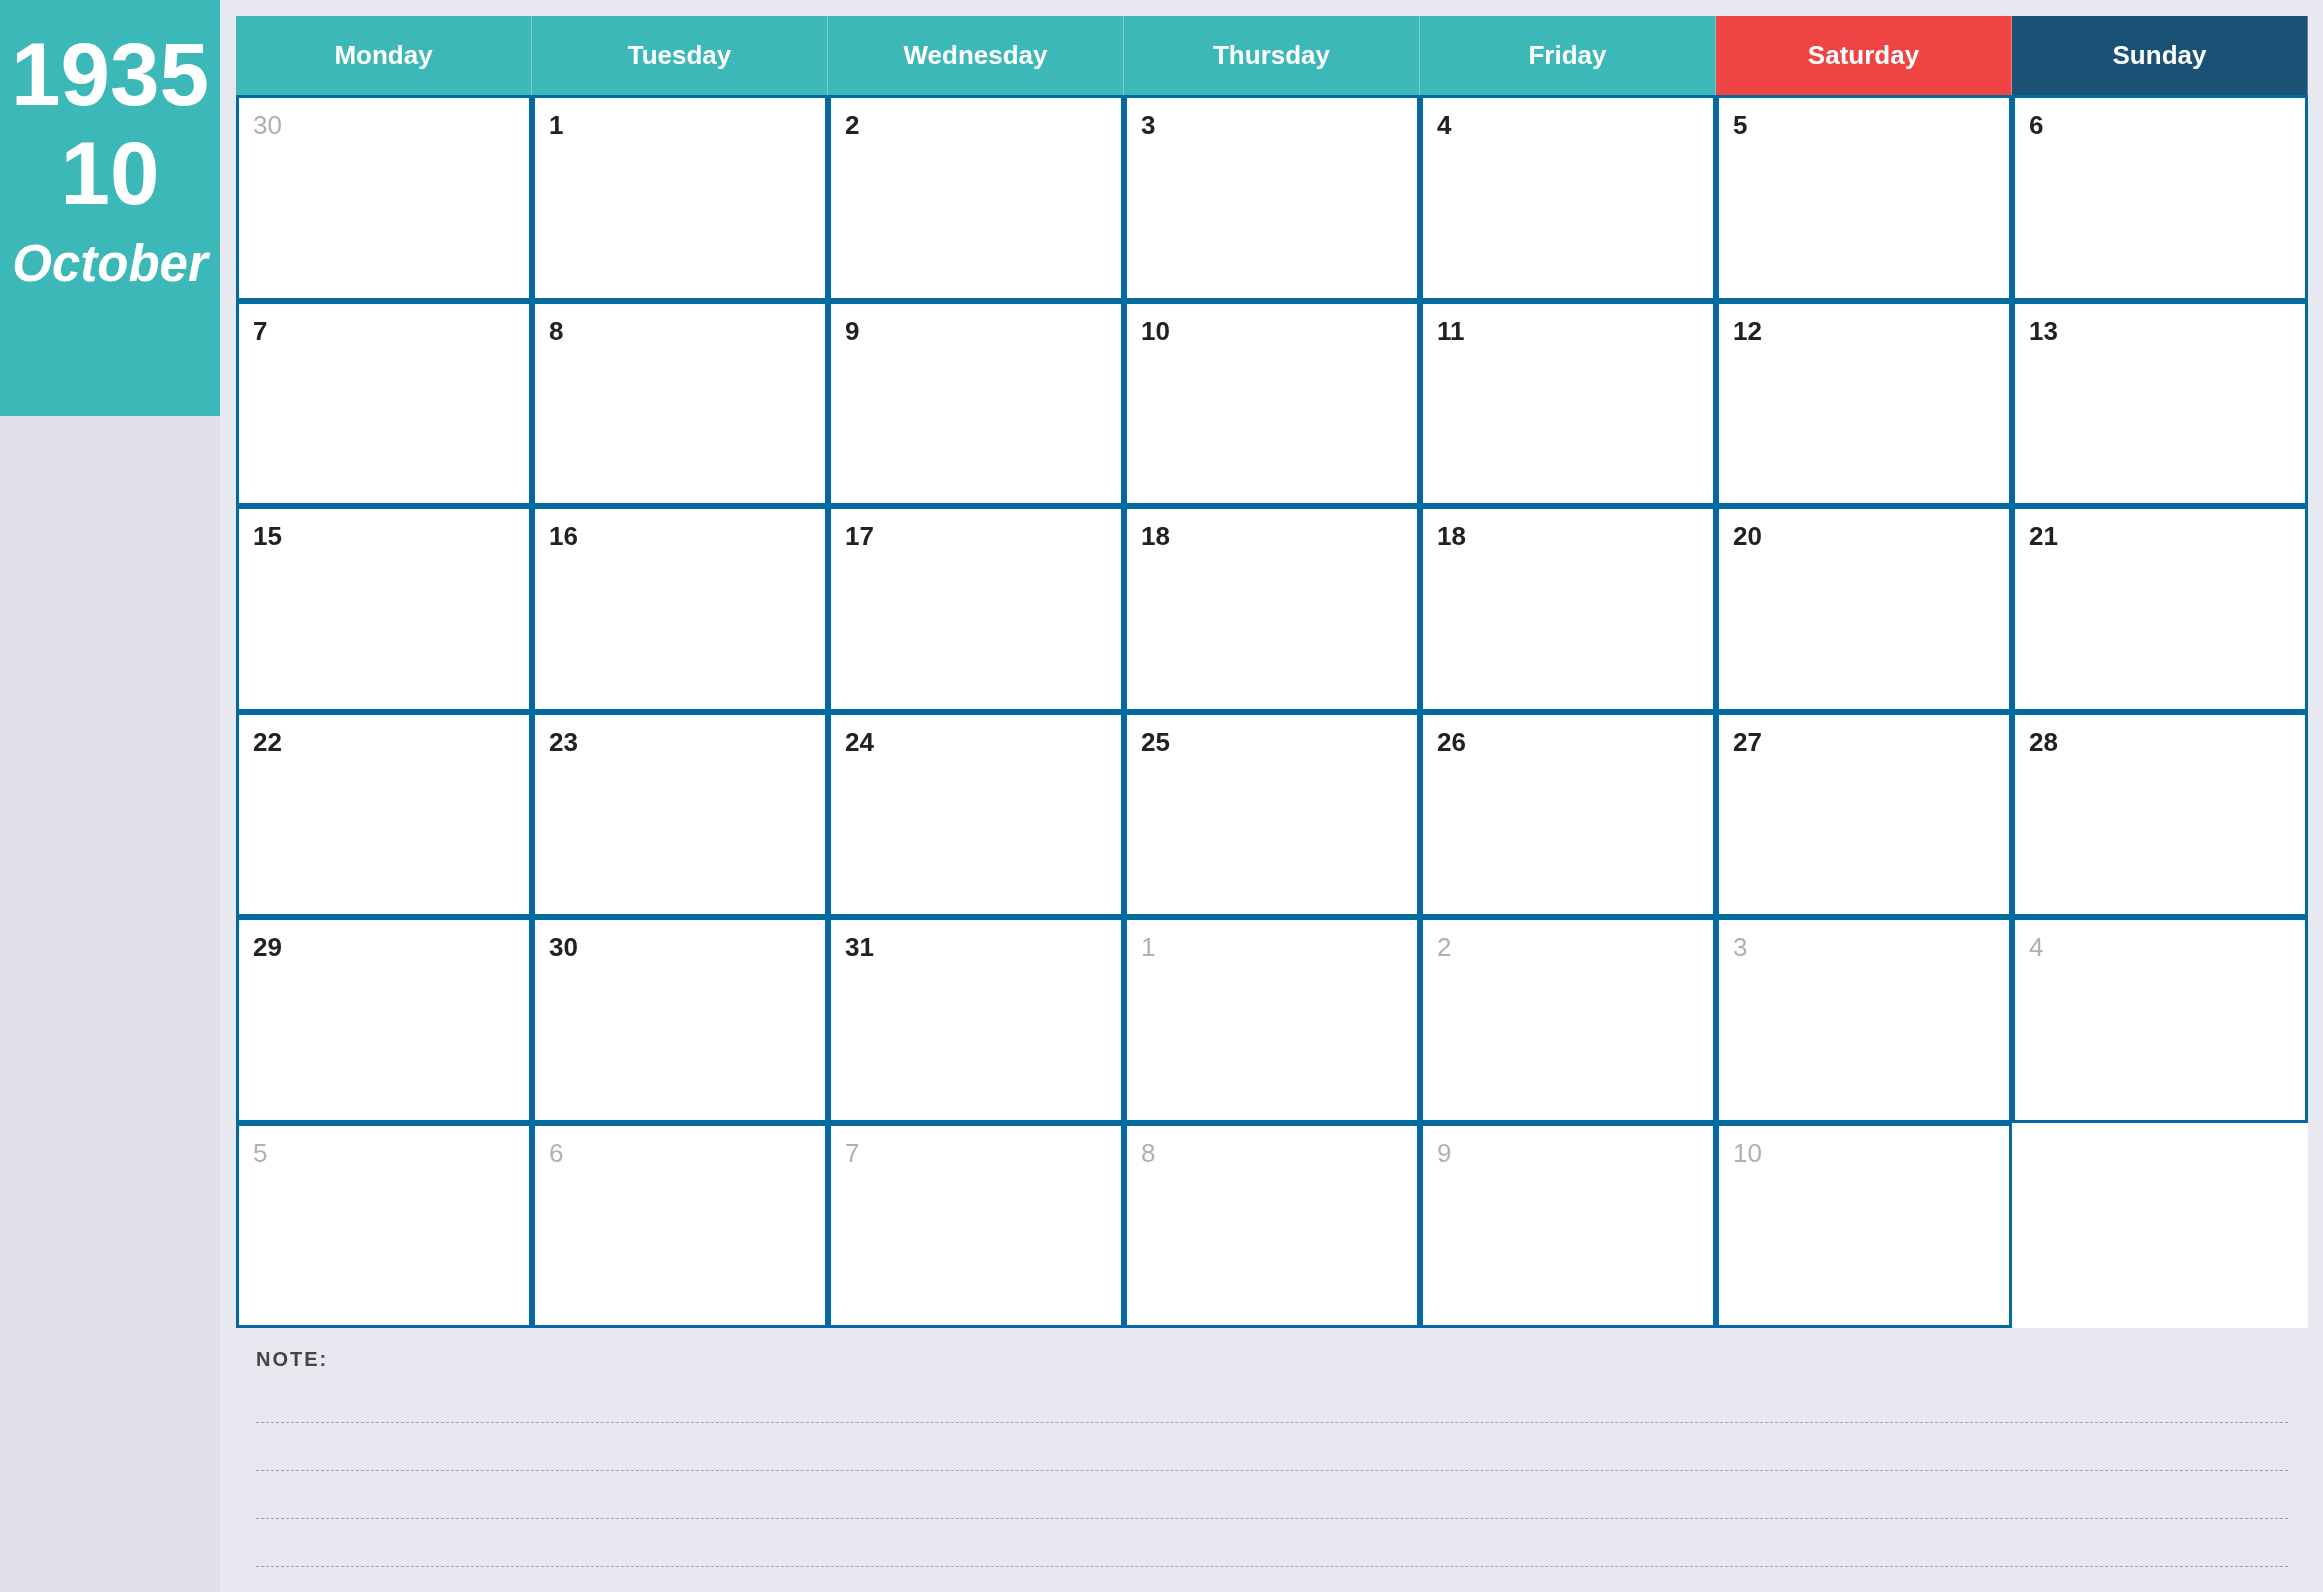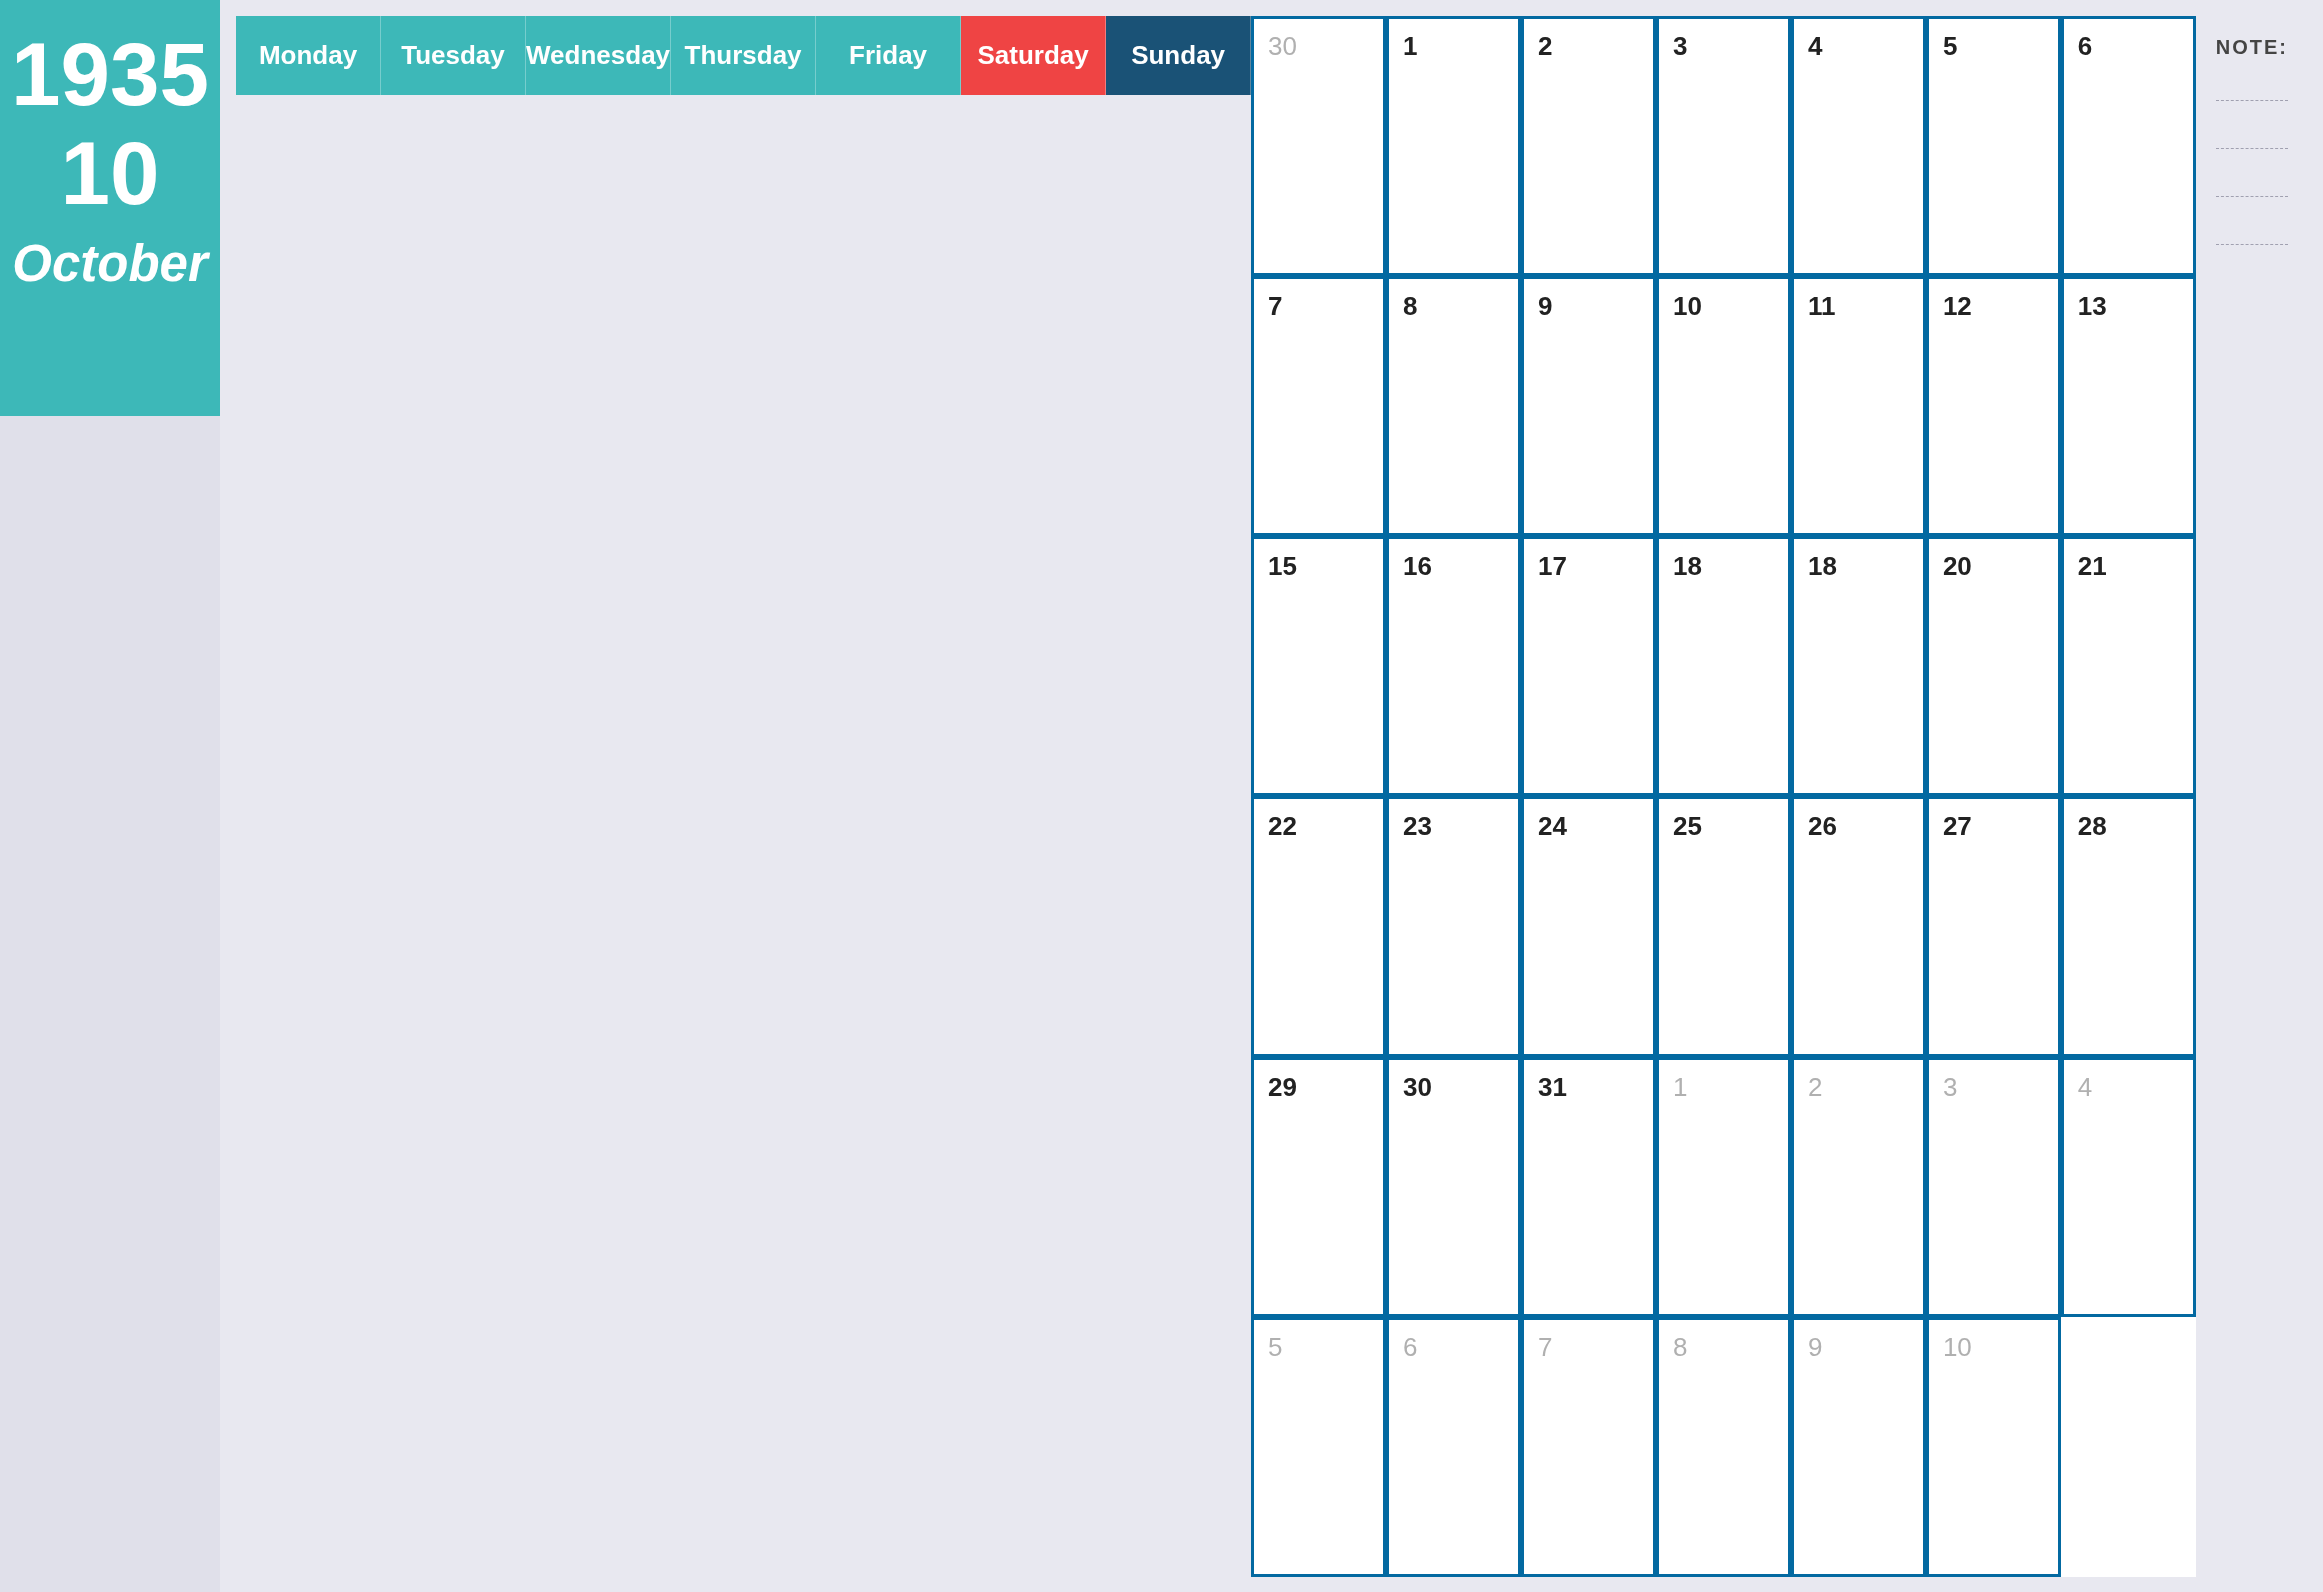--- a/index.html
+++ b/index.html
@@ -53,21 +53,21 @@
       font-size: 51px;
       font-weight: bold;
       color: white;
       line-height: 1;
       font-style: italic;
     }
 
     .main-content {
       flex: 1;
       display: flex;
-      flex-direction: row;
+      flex-direction: column;
       padding: 16px;
       border-radius: 13px;
     }
 
     .day-headers {
       display: grid;
       grid-template-columns: repeat(7, 1fr);
       height: 79px;
     }
 
@@ -126,21 +126,21 @@
 
     .notes-section {
       padding: 20px 20px 10px 20px;
       background: #e8e8f0;
     }
 
     .note-label {
       font-size: 20px;
       font-weight: bold;
       color: #444;
-      margin-bottom: 12px;
+      margin-bottom: 22px;
       letter-spacing: 2px;
     }
 
     .note-lines {
       display: flex;
       flex-direction: column;
       gap: 18px;
     }
 
     .note-line {

